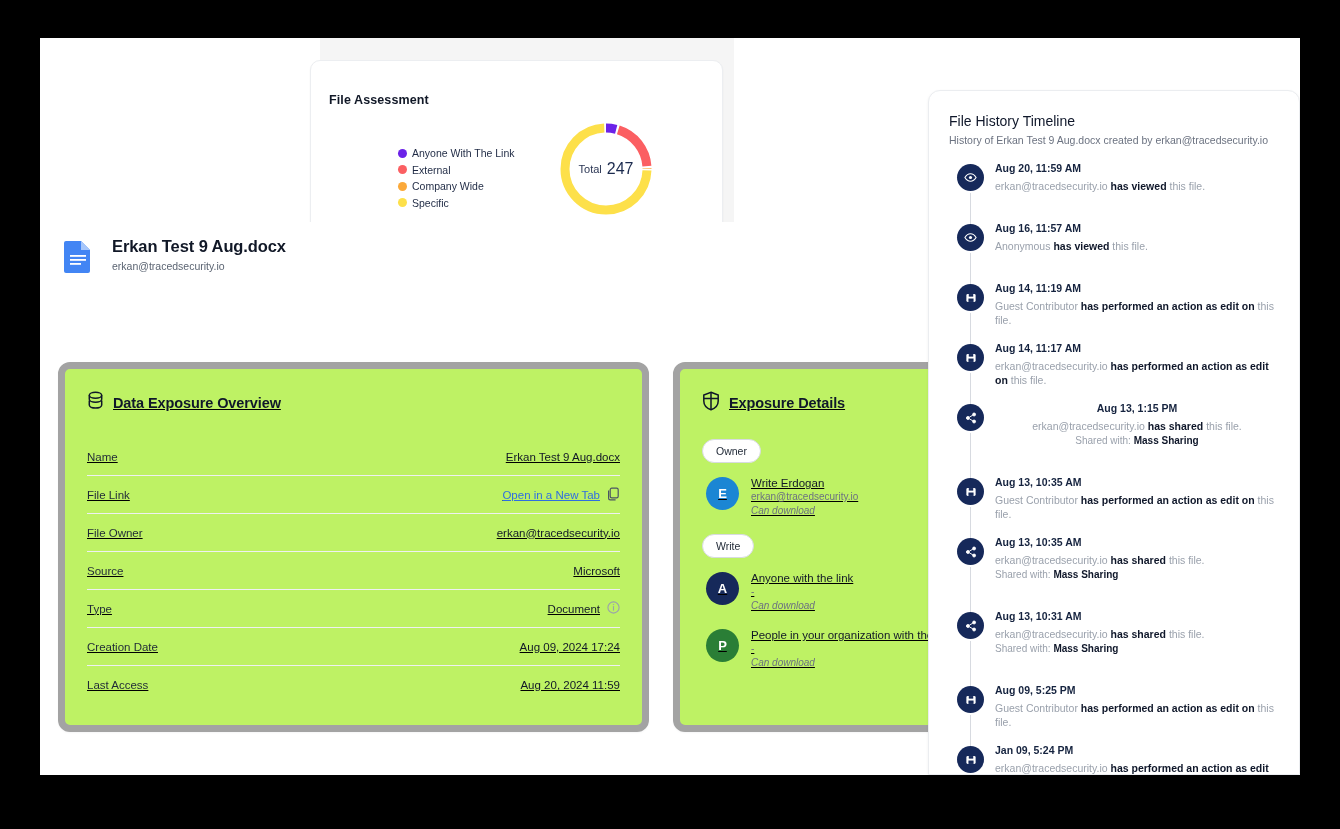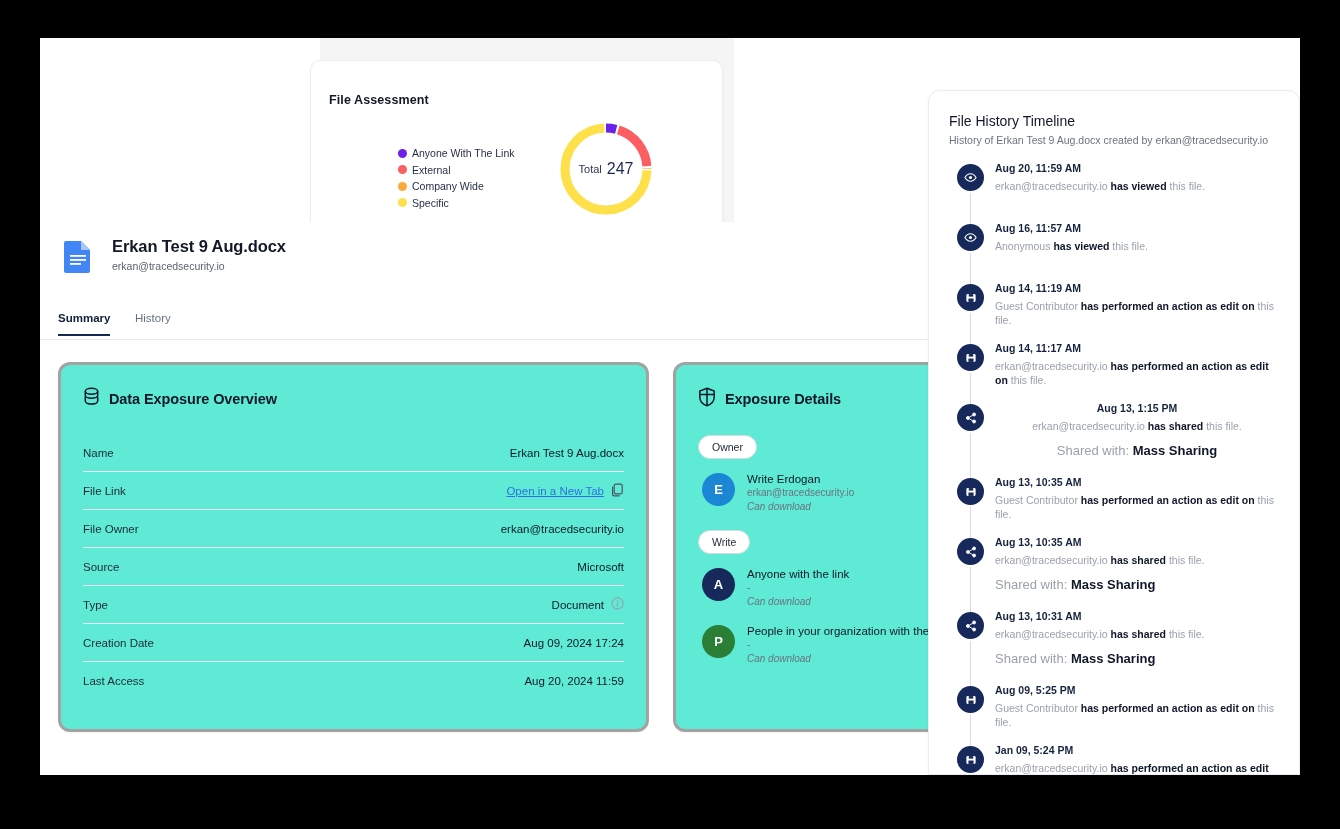--- a/index.html
+++ b/index.html
@@ -81,22 +81,23 @@
   .tab {
     position: absolute; top: 6px; font-size: 11.5px; color: #667085; cursor: pointer;
     padding-bottom: 10px;
   }
   .tab.t1 { left: 18px; color: #0f1e3d; font-weight: bold; border-bottom: 2px solid #152a52; }
   .tab.t2 { left: 95px; }
 
   .panel-body { position: relative; padding: 22px 18px 0 18px; display: flex; gap: 24px; }
 
   .card {
-    background: #5eead4; border: 3px solid #a3a3a3; border-radius: 12px;
+    background: #bef264; border: 7px solid #a3a3a3; border-radius: 12px;
     box-shadow: 0 1px 2px rgba(16,24,40,.04);
+    text-decoration: underline;
   }
   .card-overview { width: 591px; height: 370px; padding: 22px 22px 0 22px; }
   .card-exposure { width: 420px; height: 370px; padding: 22px 22px 0 22px; }
 
   .card-title-row { display: flex; align-items: center; gap: 9px; margin-bottom: 24px; }
   .card-title { font-size: 14.5px; font-weight: bold; color: #0f172a; letter-spacing: -.1px; }
 
   .kv-row {
     display: flex; align-items: center; justify-content: space-between;
     height: 38px; border-bottom: 1px solid #eef0f3; font-size: 11.5px;
@@ -137,21 +138,21 @@
   .tl-bullet {
     position: absolute; left: 8px; top: 2px; width: 27px; height: 27px; border-radius: 50%;
     background: #16295a; display: flex; align-items: center; justify-content: center;
   }
   .tl-line {
     position: absolute; left: 21px; top: 31px; width: 1px; bottom: -2px; background: #d7dae0;
   }
   .tl-time { font-size: 10.5px; font-weight: bold; color: #15233f; }
   .tl-text { font-size: 10.5px; color: #9aa1ac; margin-top: 5px; line-height: 1.35; }
   .tl-text b { color: #0f172a; font-weight: bold; }
-  .tl-extra { font-size: 13px; color: #9aa1ac; margin-top: 10px; }
+  .tl-extra { font-size: 10px; color: #9aa1ac; margin-top: 2px; }
   .tl-extra b { color: #0f172a; font-weight: bold; }
 </style>
 </head>
 <body>
 
 <div id="stage">
 
   <div class="sheet-top">
     <div class="gray-fill"></div>
     <div class="white-left"></div>
@@ -204,24 +205,20 @@
           <path d="M3 2 h15 l9 9 v21 a2 2 0 0 1 -2 2 H3 a2 2 0 0 1 -2 -2 V4 a2 2 0 0 1 2 -2 z" fill="#4285f4"></path>
           <path d="M18 2 l9 9 h-9 z" fill="#a6c6fb"></path>
           <rect x="7" y="16" width="16" height="1.8" fill="#fff"></rect>
           <rect x="7" y="20" width="16" height="1.8" fill="#fff"></rect>
           <rect x="7" y="24" width="11" height="1.8" fill="#fff"></rect>
         </svg>
       </div>
       <div class="file-title">Erkan Test 9 Aug.docx</div>
       <div class="file-sub">erkan@tracedsecurity.io</div>
 
-      <div class="tabs">
-        <div class="tab t1">Summary</div>
-        <div class="tab t2">History</div>
-      </div>
     </div>
 
     <div class="panel-body">
 
       <div class="card card-overview">
         <div class="card-title-row">
           <span>
             <svg width="17" height="19" viewBox="0 0 17 19" fill="none" stroke="#0f172a" stroke-width="1.5">
               <ellipse cx="8.5" cy="4.2" rx="6.2" ry="3"></ellipse>
               <path d="M2.3 4.2 v4 c0 1.66 2.78 3 6.2 3 s6.2 -1.34 6.2 -3 v-4"></path>

